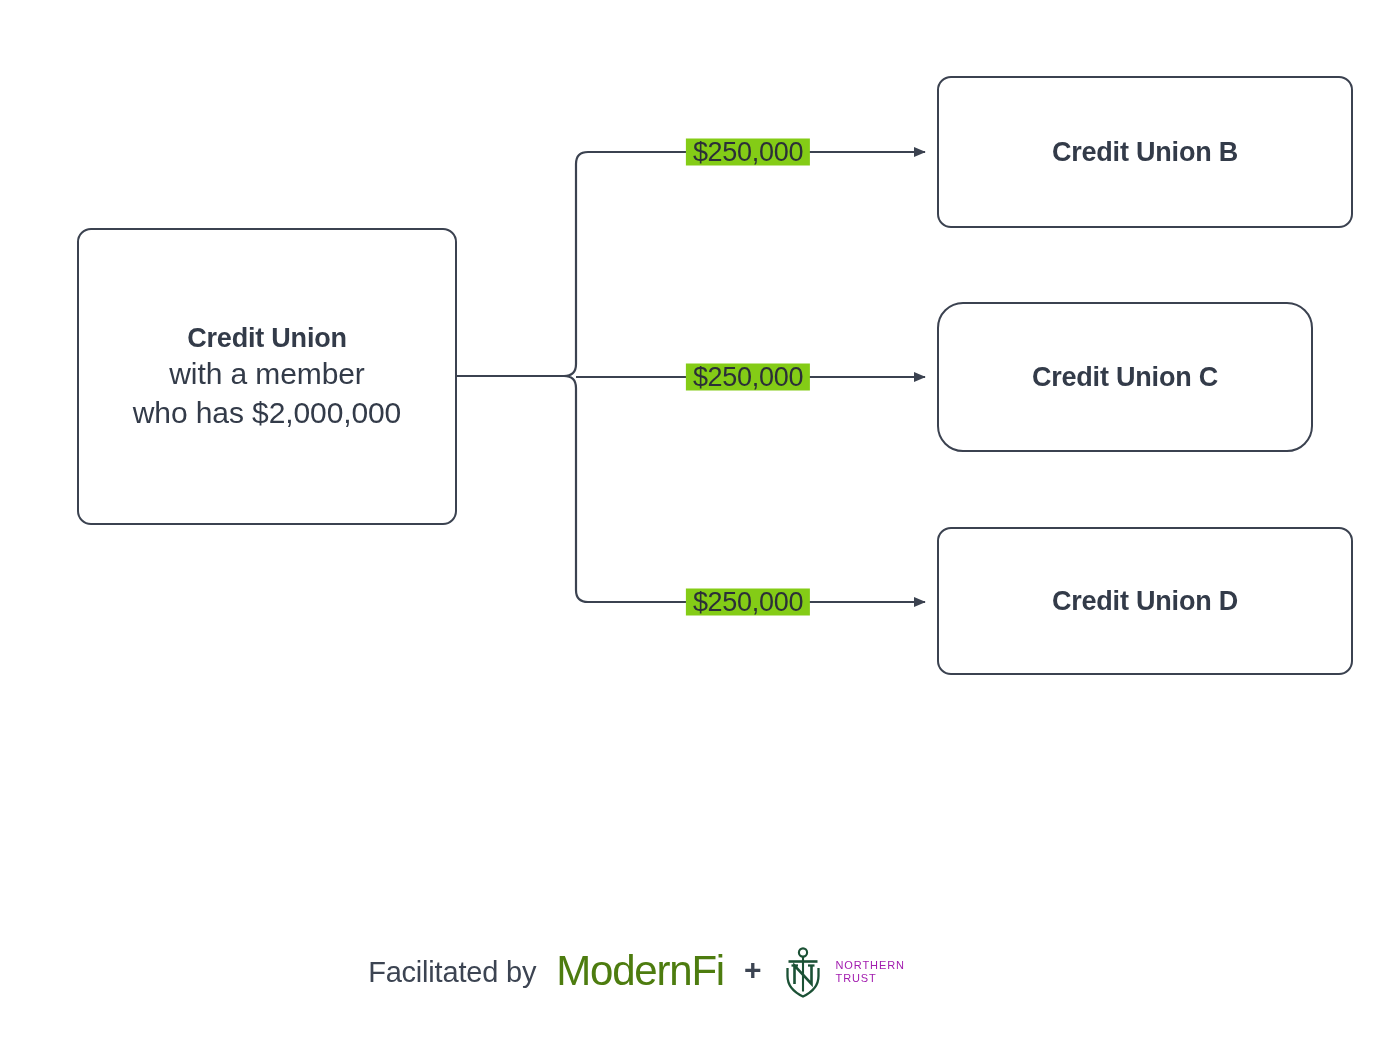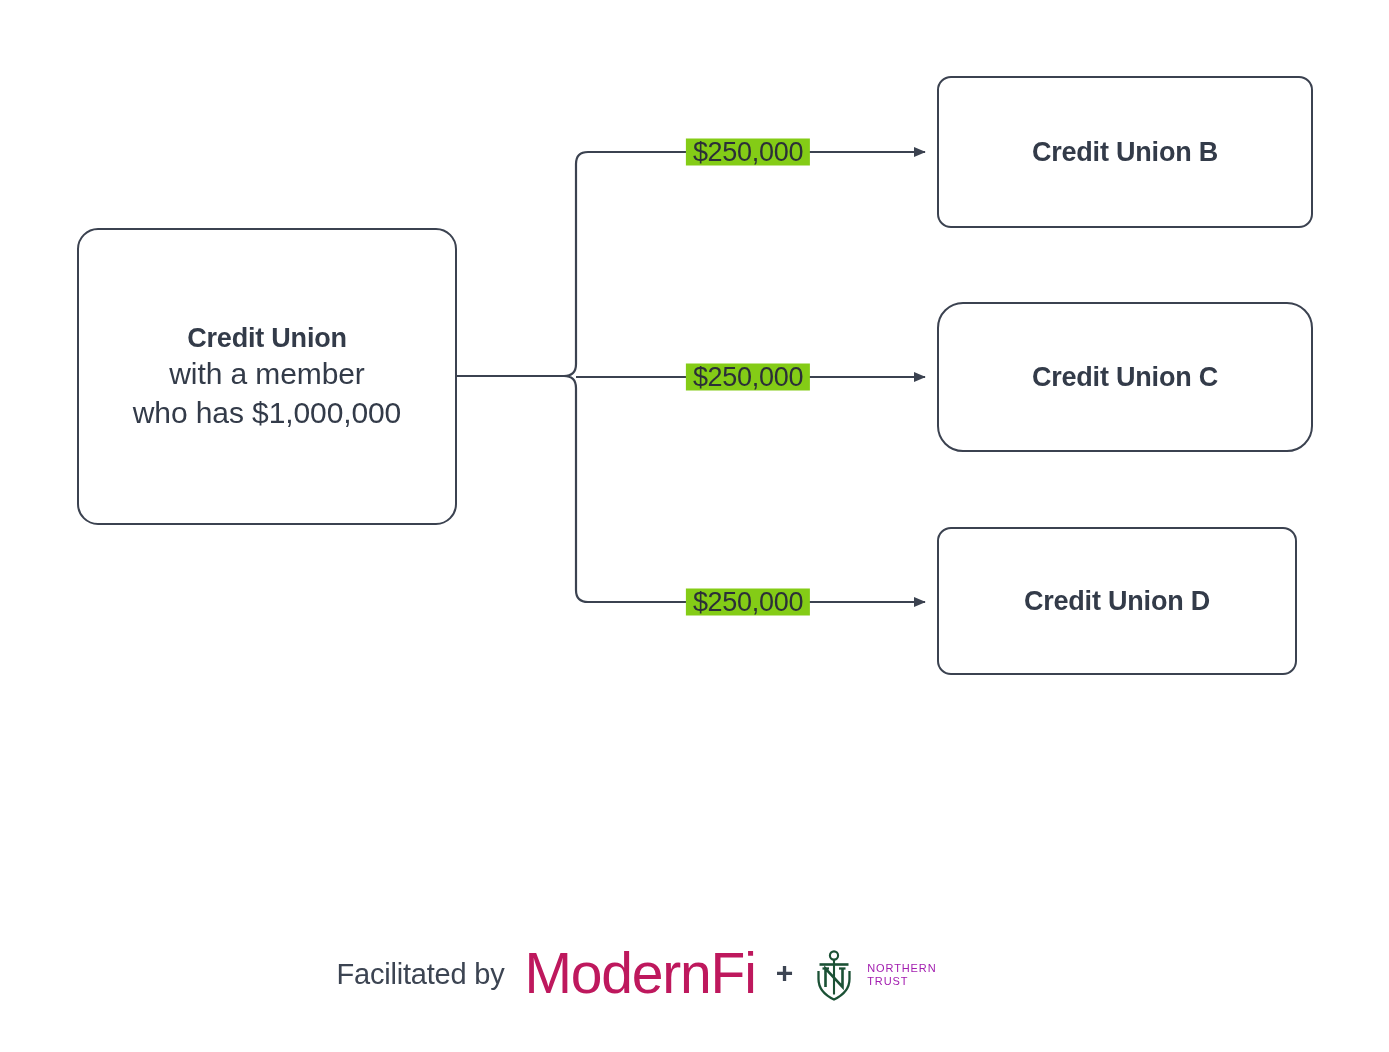--- a/index.html
+++ b/index.html
@@ -38,26 +38,25 @@
     justify-content: center;
     text-align: center;
     z-index: 3;
   }
 
   #node-source {
     left: 77px;
     top: 228px;
     width: 380px;
     height: 297px;
-    border-radius: 21px;
-  }
-
-  #node-cu-b { left: 937px; top: 76px;  width: 376px; height: 152px; }
+  }
+
+  #node-cu-b { left: 937px; top: 76px;  width: 416px; height: 152px; }
   #node-cu-c { left: 937px; top: 302px; width: 376px; height: 150px; border-radius: 26px; }
-  #node-cu-d { left: 937px; top: 527px; width: 360px; height: 148px; }
+  #node-cu-d { left: 937px; top: 527px; width: 416px; height: 148px; }
 
   .node-title {
     color: #333B49;
     font-size: 27px;
     font-weight: 700;
     letter-spacing: -0.2px;
     line-height: 1.28;
   }
   .node-sub {
     color: #333B49;
@@ -104,22 +103,22 @@
     z-index: 5;
   }
   #facilitated-text {
     color: #3C4452;
     font-size: 29px;
     font-weight: 400;
     letter-spacing: -0.2px;
     margin-right: 20px;
   }
   #modernfi-wordmark {
-    color: #be185d;
-    font-size: 57px;
+    color: #4d7c0f;
+    font-size: 42px;
     font-weight: 400;
     letter-spacing: -1.2px;
     line-height: 1;
     position: relative;
     top: -1px;
   }
   #plus-separator {
     color: #3C4452;
     font-size: 30px;
     font-weight: 700;
@@ -161,21 +160,21 @@
     <path d="M576,164 Q576,152 588,152 L925,152" fill="none" stroke="#3B4250" stroke-width="2.2" marker-end="url(#arrowhead)"></path>
 
     <path d="M576,377 L925,377" fill="none" stroke="#3B4250" stroke-width="2.2" marker-end="url(#arrowhead)"></path>
 
     <path d="M576,590 Q576,602 588,602 L925,602" fill="none" stroke="#3B4250" stroke-width="2.2" marker-end="url(#arrowhead)"></path>
   </svg>
 
   <div class="node-box" id="node-source">
     <div class="node-title">Credit Union</div>
     <div class="node-sub">with a member</div>
-    <div class="node-sub">who has $1,000,000</div>
+    <div class="node-sub">who has $2,000,000</div>
   </div>
 
   <div class="node-box" id="node-cu-b">
     <div class="dest-label">Credit Union B</div>
   </div>
 
   <div class="node-box" id="node-cu-c">
     <div class="dest-label">Credit Union C</div>
   </div>
 

